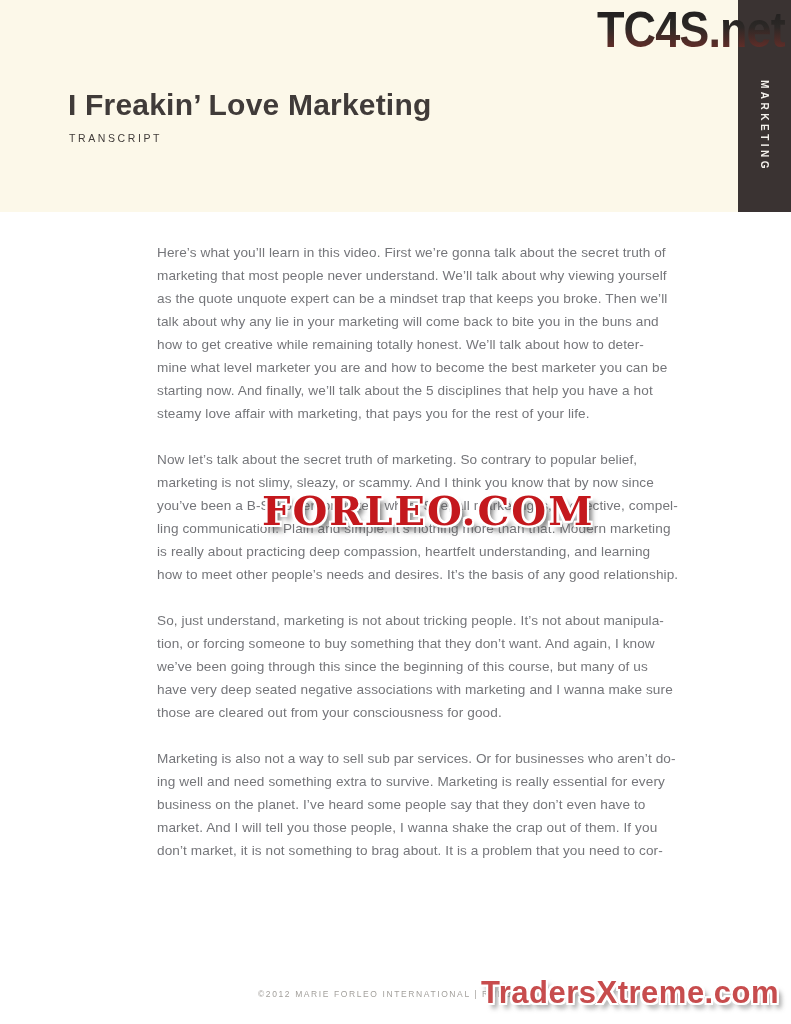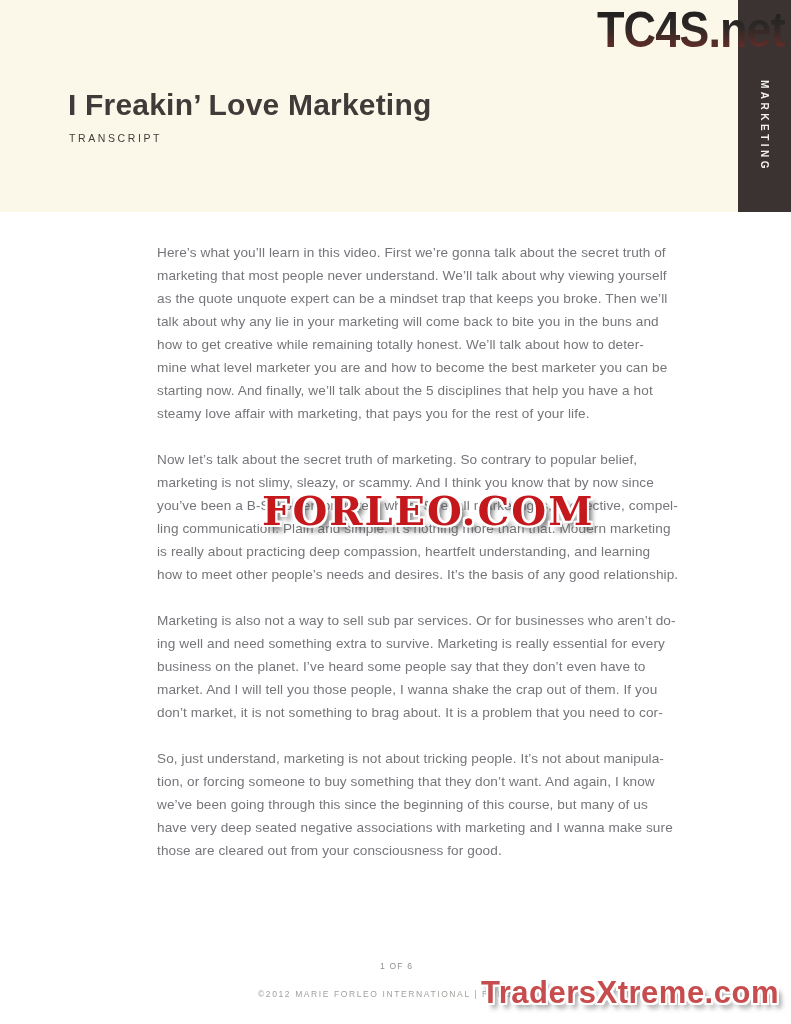--- a/index.html
+++ b/index.html
@@ -170,32 +170,31 @@
 how to get creative while remaining totally honest. We’ll talk about how to deter-
 mine what level marketer you are and how to become the best marketer you can be
 starting now. And finally, we’ll talk about the 5 disciplines that help you have a hot
 steamy love affair with marketing, that pays you for the rest of your life.</p>
     <p class="para">Now let’s talk about the secret truth of marketing. So contrary to popular belief,
 marketing is not slimy, sleazy, or scammy. And I think you know that by now since
 you’ve been a B-Schooler for quite a while. See, all marketing is, is effective, compel-
 ling communication. Plain and simple. It’s nothing more than that. Modern marketing
 is really about practicing deep compassion, heartfelt understanding, and learning
 how to meet other people’s needs and desires. It’s the basis of any good relationship.</p>
+    <p class="para">So, just understand, marketing is not about tricking people. It’s not about manipula-
+tion, or forcing someone to buy something that they don’t want. And again, I know
+we’ve been going through this since the beginning of this course, but many of us
+have very deep seated negative associations with marketing and I wanna make sure
+those are cleared out from your consciousness for good.</p>
     <p class="para">Marketing is also not a way to sell sub par services. Or for businesses who aren’t do-
 ing well and need something extra to survive. Marketing is really essential for every
 business on the planet. I’ve heard some people say that they don’t even have to
 market. And I will tell you those people, I wanna shake the crap out of them. If you
 don’t market, it is not something to brag about. It is a problem that you need to cor-</p>
-    <p class="para">So, just understand, marketing is not about tricking people. It’s not about manipula-
-tion, or forcing someone to buy something that they don’t want. And again, I know
-we’ve been going through this since the beginning of this course, but many of us
-have very deep seated negative associations with marketing and I wanna make sure
-those are cleared out from your consciousness for good.</p>
   </div>
 
   <div class="wm-dlsub">FORLEO.COM</div>
 
-  <div class="page-number">1 OF 6</div>
   <div class="copyright">©2012 MARIE FORLEO INTERNATIONAL | RHHBSCH</div>
 
   <div class="wm-traders">TradersXtreme.com</div>
 
 </div>
 
 </body></html>

